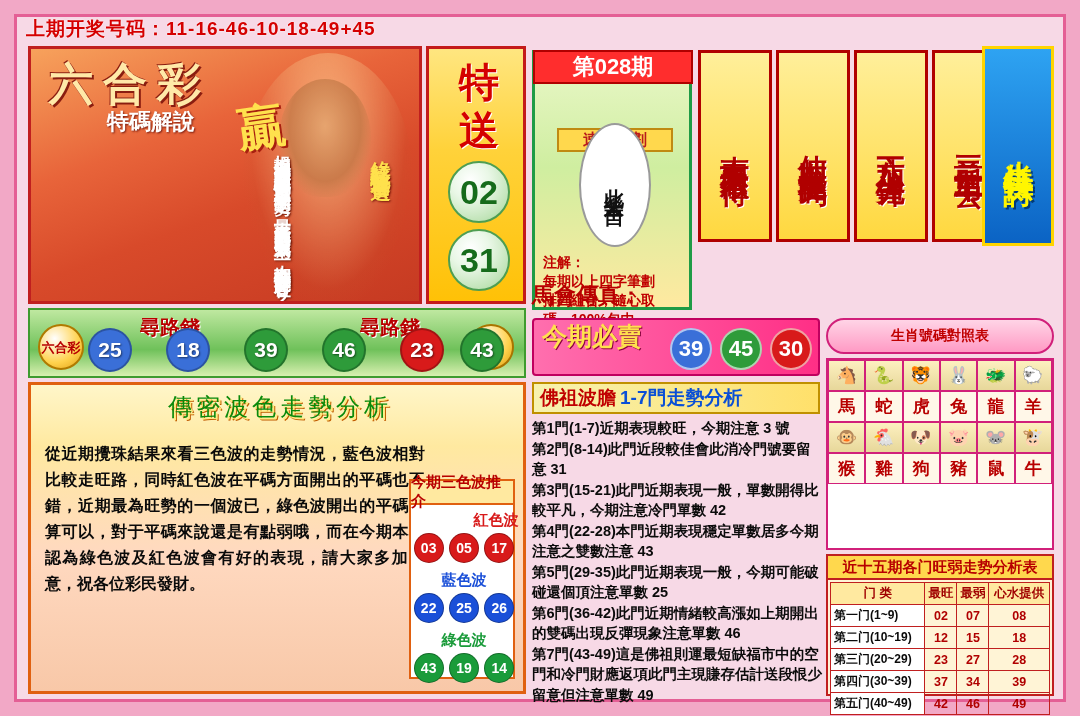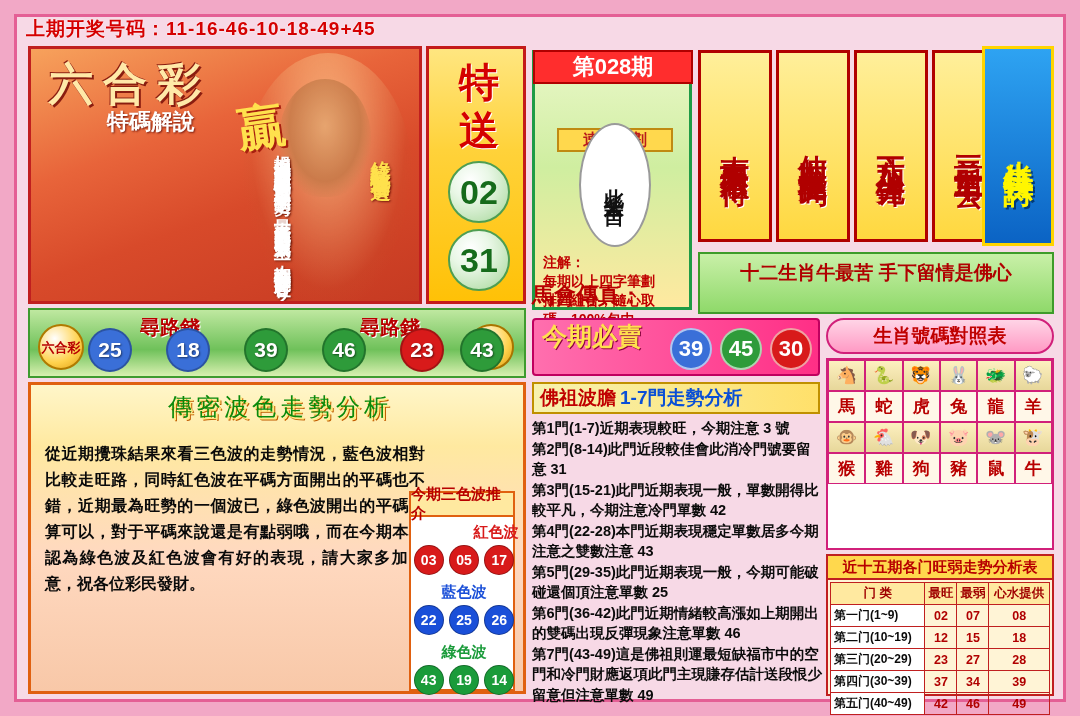--- a/index.html
+++ b/index.html
@@ -226,21 +226,21 @@
     text-shadow:2px 2px 0 #ffec80, 3px 3px 0 #c05a00;
   }
   .analysis .body{
     left:14px;top:56px;width:380px;height:250px;
     font-size:16px;line-height:26px;color:#0a0a0a;font-weight:bold;
     text-align:justify;
   }
 
   
   .threecolor{
-    right:8px;top:106px;width:106px;height:200px;
+    right:8px;top:94px;width:106px;height:200px;
     background:#fff;border:2px solid #e06010;
   }
   .threecolor .hd{
     left:-2px;top:-2px;width:106px;height:26px;
     background:#ffe9a0;border:2px solid #e06010;
     font-size:15px;font-weight:bold;color:#b80000;
     display:flex;align-items:center;justify-content:center;
   }
   .tc-label{width:106px;text-align:center;font-size:15px;font-weight:bold;}
   .tc-row{width:106px;display:flex;justify-content:space-around;}
@@ -281,21 +281,21 @@
     left:512px;top:398px;width:290px;height:278px;
     font-size:14.5px;line-height:20.5px;color:#0b0b0b;font-weight:bold;
   }
 
   
   .zodiacHd{
     left:806px;top:298px;width:228px;height:36px;
     background:linear-gradient(180deg,#ffd4e6,#ff9ac4);
     border:2px solid #d1207a;border-radius:18px;
     display:flex;align-items:center;justify-content:center;
-    color:#c00000;font-size:19px;font-weight:bold;
+    color:#c00000;font-size:14px;font-weight:bold;
   }
   .zgrid{
     left:806px;top:338px;width:228px;height:192px;
     background:#fff;border:2px solid #d1207a;
   }
   .zrow{display:flex;width:224px;height:31px;}
   .zcell{
     flex:1;display:flex;align-items:center;justify-content:center;
     border:1px solid #d1207a;font-size:17px;font-weight:bold;color:#b80000;
     background:#fff7e8;
@@ -366,21 +366,20 @@
       <div>碼，100%包中。</div>
     </div>
   </div>
 
   <div class="abs poem p1">声东击西做不得</div>
   <div class="abs poem p2">仙师有术能择码</div>
   <div class="abs poem p3">六八加一当先锋</div>
   <div class="abs poem p4">三前二后车马去</div>
   <div class="abs shengxiao">生肖特供詩</div>
 
-  <div class="abs zodiacline">十二生肖牛最苦  手下留情是佛心</div>
   <div class="abs mahui">馬會傳真：</div>
 
   <div class="abs roadstrip">
     <div class="abs hexball">六合彩</div>
     <div class="abs lbl rl1">尋路錢</div>
     <div class="abs lbl rl2">尋路錢</div>
     <div class="abs coinball">錢</div>
     <div class="abs numball" id="rb0" style="left: 58px; background: rgb(58, 111, 216);">25</div>
     <div class="abs numball" id="rb1" style="left: 136px; background: rgb(58, 111, 216);">18</div>
     <div class="abs numball" id="rb2" style="left: 214px; background: rgb(46, 155, 58);">39</div>

